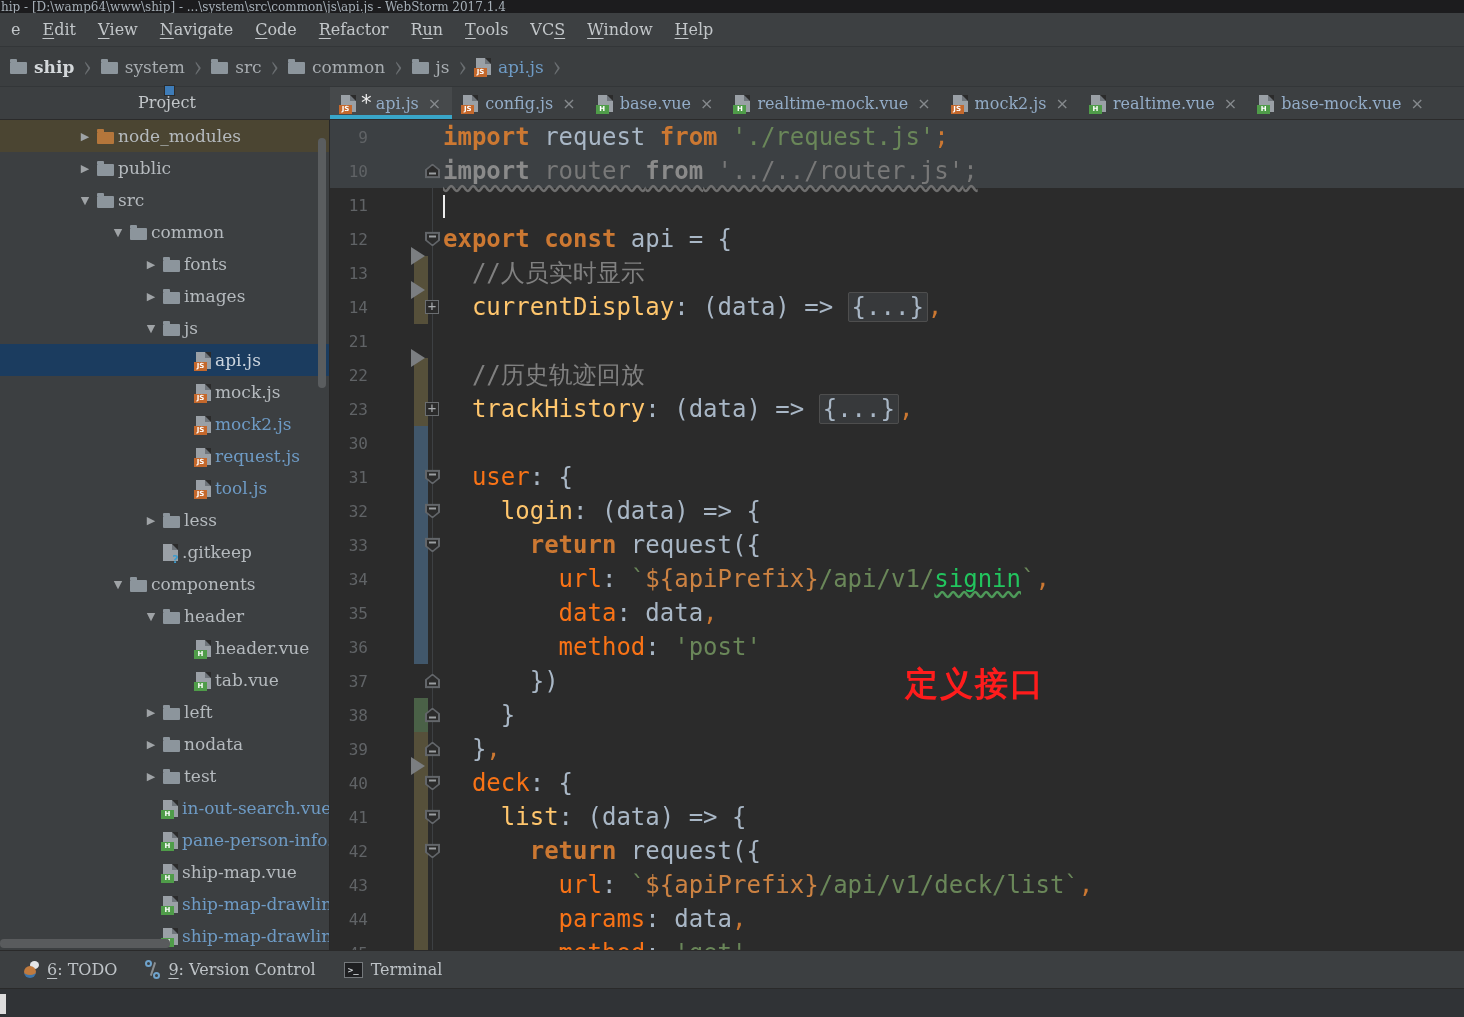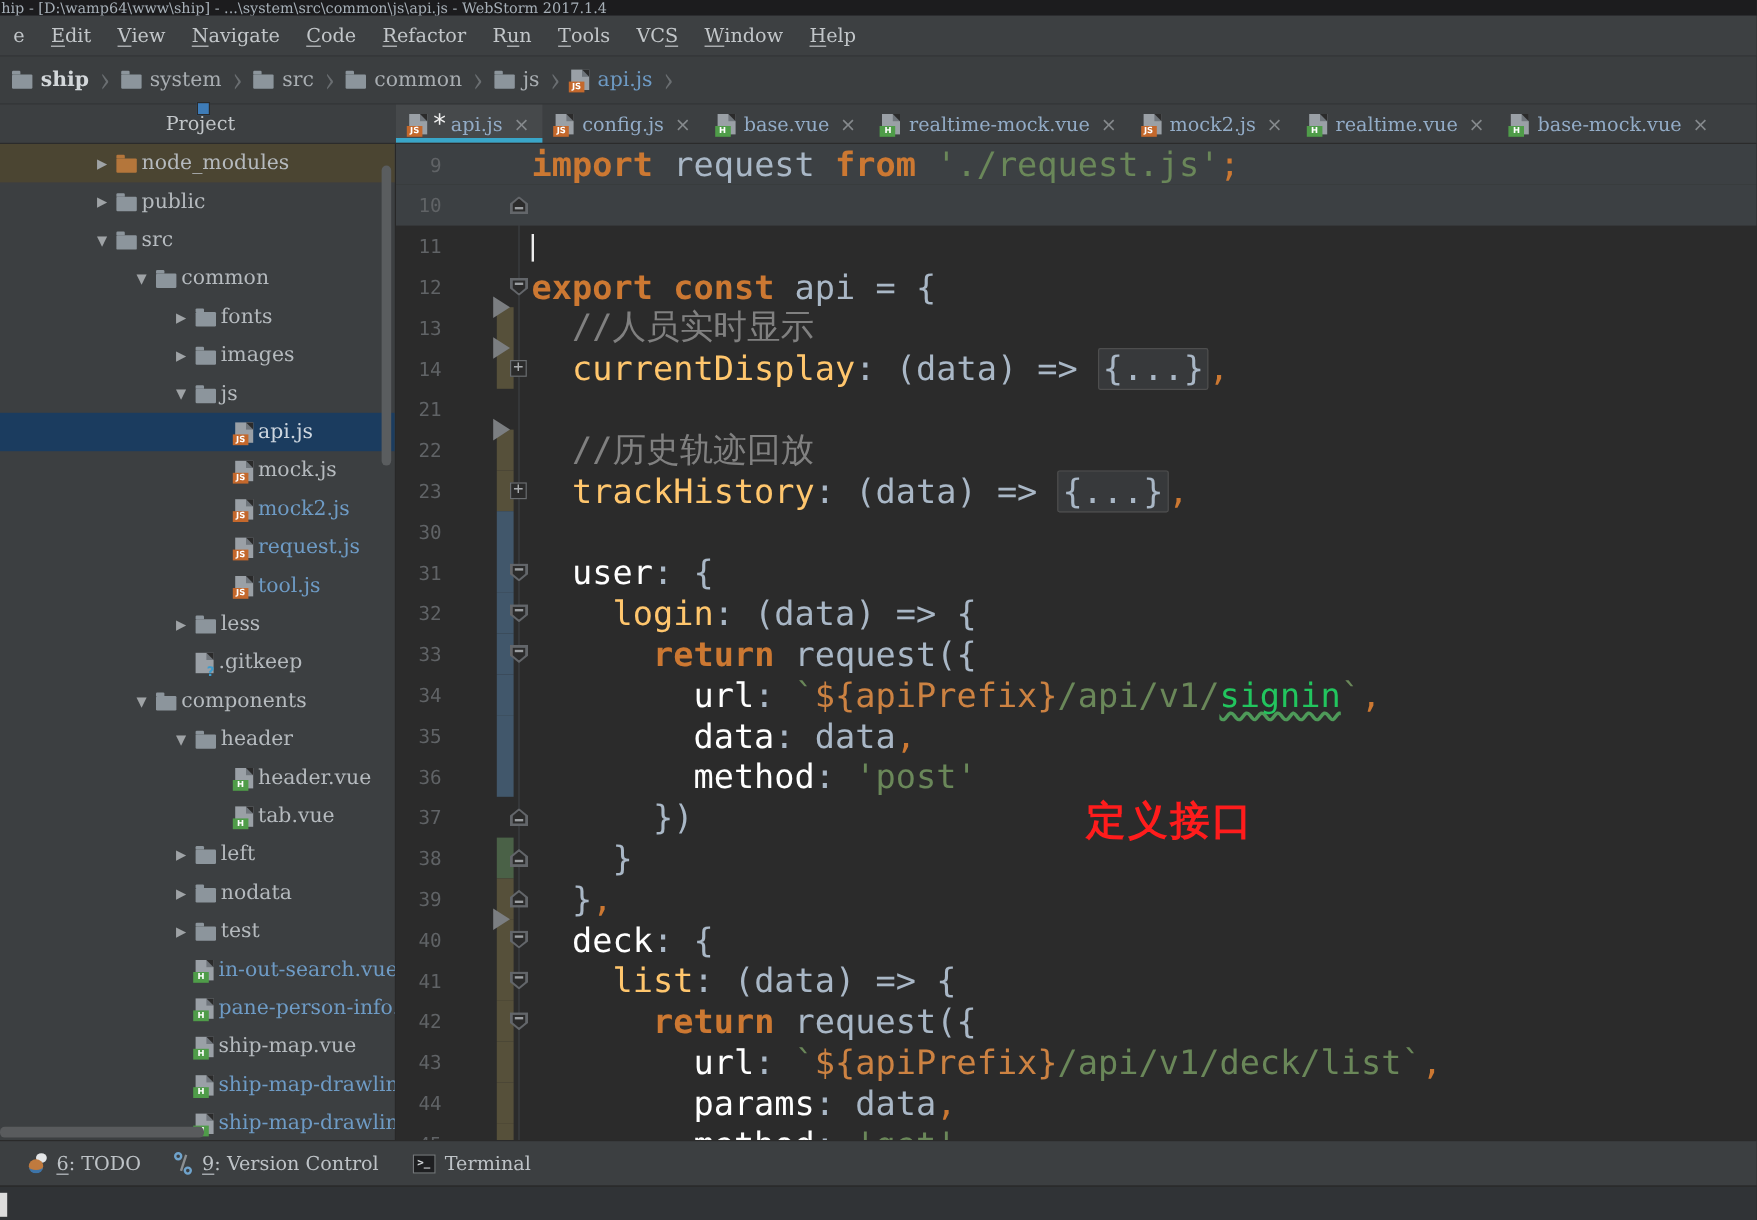--- a/index.html
+++ b/index.html
@@ -82,21 +82,21 @@
   .v-scroll { position:absolute; right:3px; top:18px; width:8px; height:250px; background:#5A5D5F; border-radius:4px; }
   .h-scroll { position:absolute; left:0; bottom:2px; width:170px; height:9px; background:#595B5D; border-radius:4px; }
 
   
   .editor { position:relative; flex:1; height:100%; background:#2B2B2B; overflow:hidden;
             font-family:"DejaVu Sans Mono", monospace; }
   .fold-guide { position:absolute; left:102px; top:46px; bottom:0; width:1px; background:#3D4043; }
   .row { position:relative; height:34px; display:flex; align-items:center; }
   .row.band { background:#3C4043; }
   .ln { width:48px; flex:none; text-align:right; padding-right:10px; color:#606366; font-size:16px; }
-  .ct { margin-left:65px; white-space:pre; font-size:28px; color:#A9B7C6; }
+  .ct { margin-left:65px; white-space:pre; font-size:24px; color:#A9B7C6; }
   .strip { position:absolute; left:84px; top:0; bottom:0; width:14px; }
   .strip.olive { background:#56503A; } .strip.slate { background:#41576B; } .strip.green { background:#4A6147; }
   .tri { position:absolute; left:81px; top:-9px; width:0; height:0;
          border-left:14px solid #7B7E81; border-top:9px solid transparent; border-bottom:9px solid transparent; }
   .mark { position:absolute; left:95px; top:50%; transform:translateY(-50%); width:15px; height:15px; }
   .mark.plus { width:14px; height:14px; border:1px solid #6A6D70; color:#A9ACAF;
                font:14px/11px "DejaVu Sans Mono", monospace; text-align:center; background:#2B2B2B; }
   .m-out, .m-in { position:absolute; }
   .m-out { inset:0; background:#63666A; }
   .m-in { inset:2px; background:#2B2B2B; }
@@ -107,21 +107,21 @@
   .m-dash { position:absolute; left:4px; width:7px; height:2px; background:#9A9DA0; }
   .mark.down .m-dash { top:4px; } .mark.up .m-dash { bottom:4px; }
 
   .caret { display:inline-block; width:2px; height:23px; background:#ECECEC; vertical-align:middle; }
 
   
   .s-k { color:#CC7832; font-weight:bold; }
   .s-d { color:#A9B7C6; }
   .s-s { color:#6A8759; }
   .s-c { color:#808080; }
-  .s-p { color:#ffffff;text-align:right; }
+  .s-p { color:#f97316;text-align:right; }
   .s-f { color:#FFC66D; }
   .s-o { color:#CC7832; }
   .s-t { color:#CC8242; }
   .s-w { color:#22c55e; text-decoration:underline wavy #4E9A59; text-decoration-skip-ink:none; text-underline-offset:4px; }
   .s-x { color:#A9B7C6; background:#37393B; border:1px solid #4E4E4E; border-radius:2px; padding:0 3px; }
   .s-g { color:#787878; }
   .s-gb { color:#8A8A8A; font-weight:bold; }
   .row.unused .ct { text-decoration:underline wavy #6F6F6F; text-decoration-skip-ink:none; text-underline-offset:6px; }
 
   .annotation { position:absolute; left:575px; top:542px; font-family:"DejaVu Sans", sans-serif;
@@ -434,20 +434,21 @@
             <span class="ln">9</span>
             <span class="ct"><span class="s-k">import</span><span class="s-d"> request </span><span class="s-k">from</span><span class="s-d"> </span><span class="s-s">'./request.js'</span><span class="s-o">;</span></span>
           </div>
           <div class="row band unused">
             <span class="ln">10</span>
             <div class="mark up">
               <i class="m-out"></i>
               <i class="m-in"></i>
               <b class="m-dash"></b>
             </div>
+            <span class="ct"><span class="s-gb">import</span><span class="s-g"> router </span><span class="s-gb">from</span><span class="s-g"> '../../router.js'</span><span class="s-g">;</span></span>
           </div>
           <div class="row">
             <span class="ln">11</span>
             <span class="ct"><span class="caret"></span></span>
           </div>
           <div class="row">
             <span class="ln">12</span>
             <div class="mark down">
               <i class="m-out"></i>
               <i class="m-in"></i>

